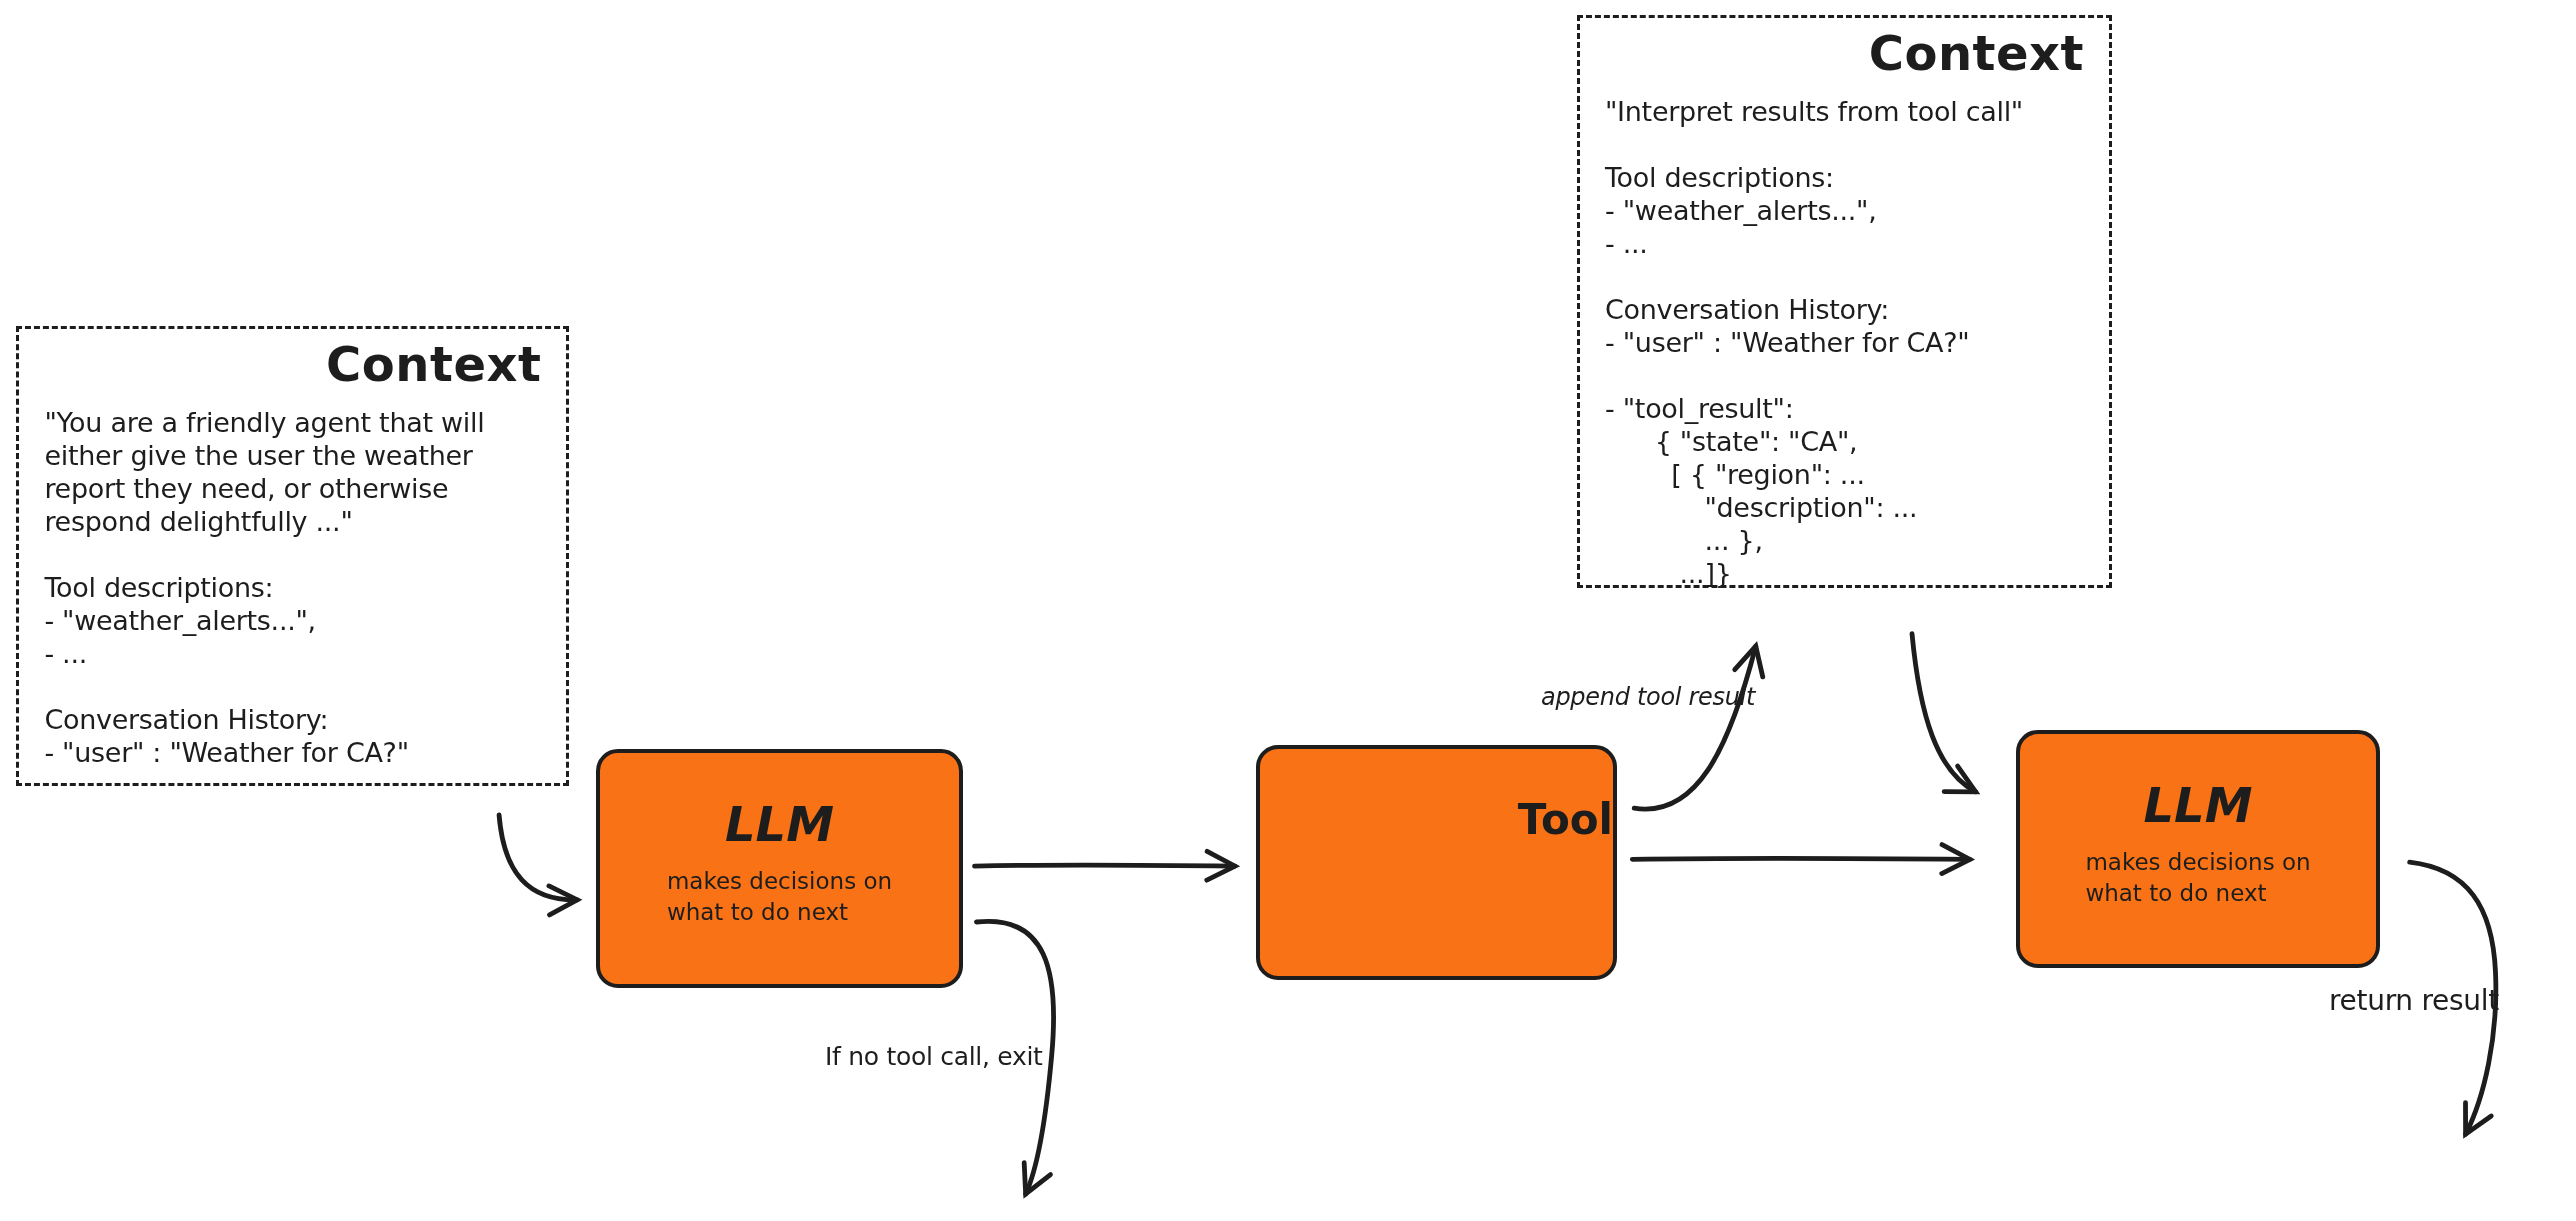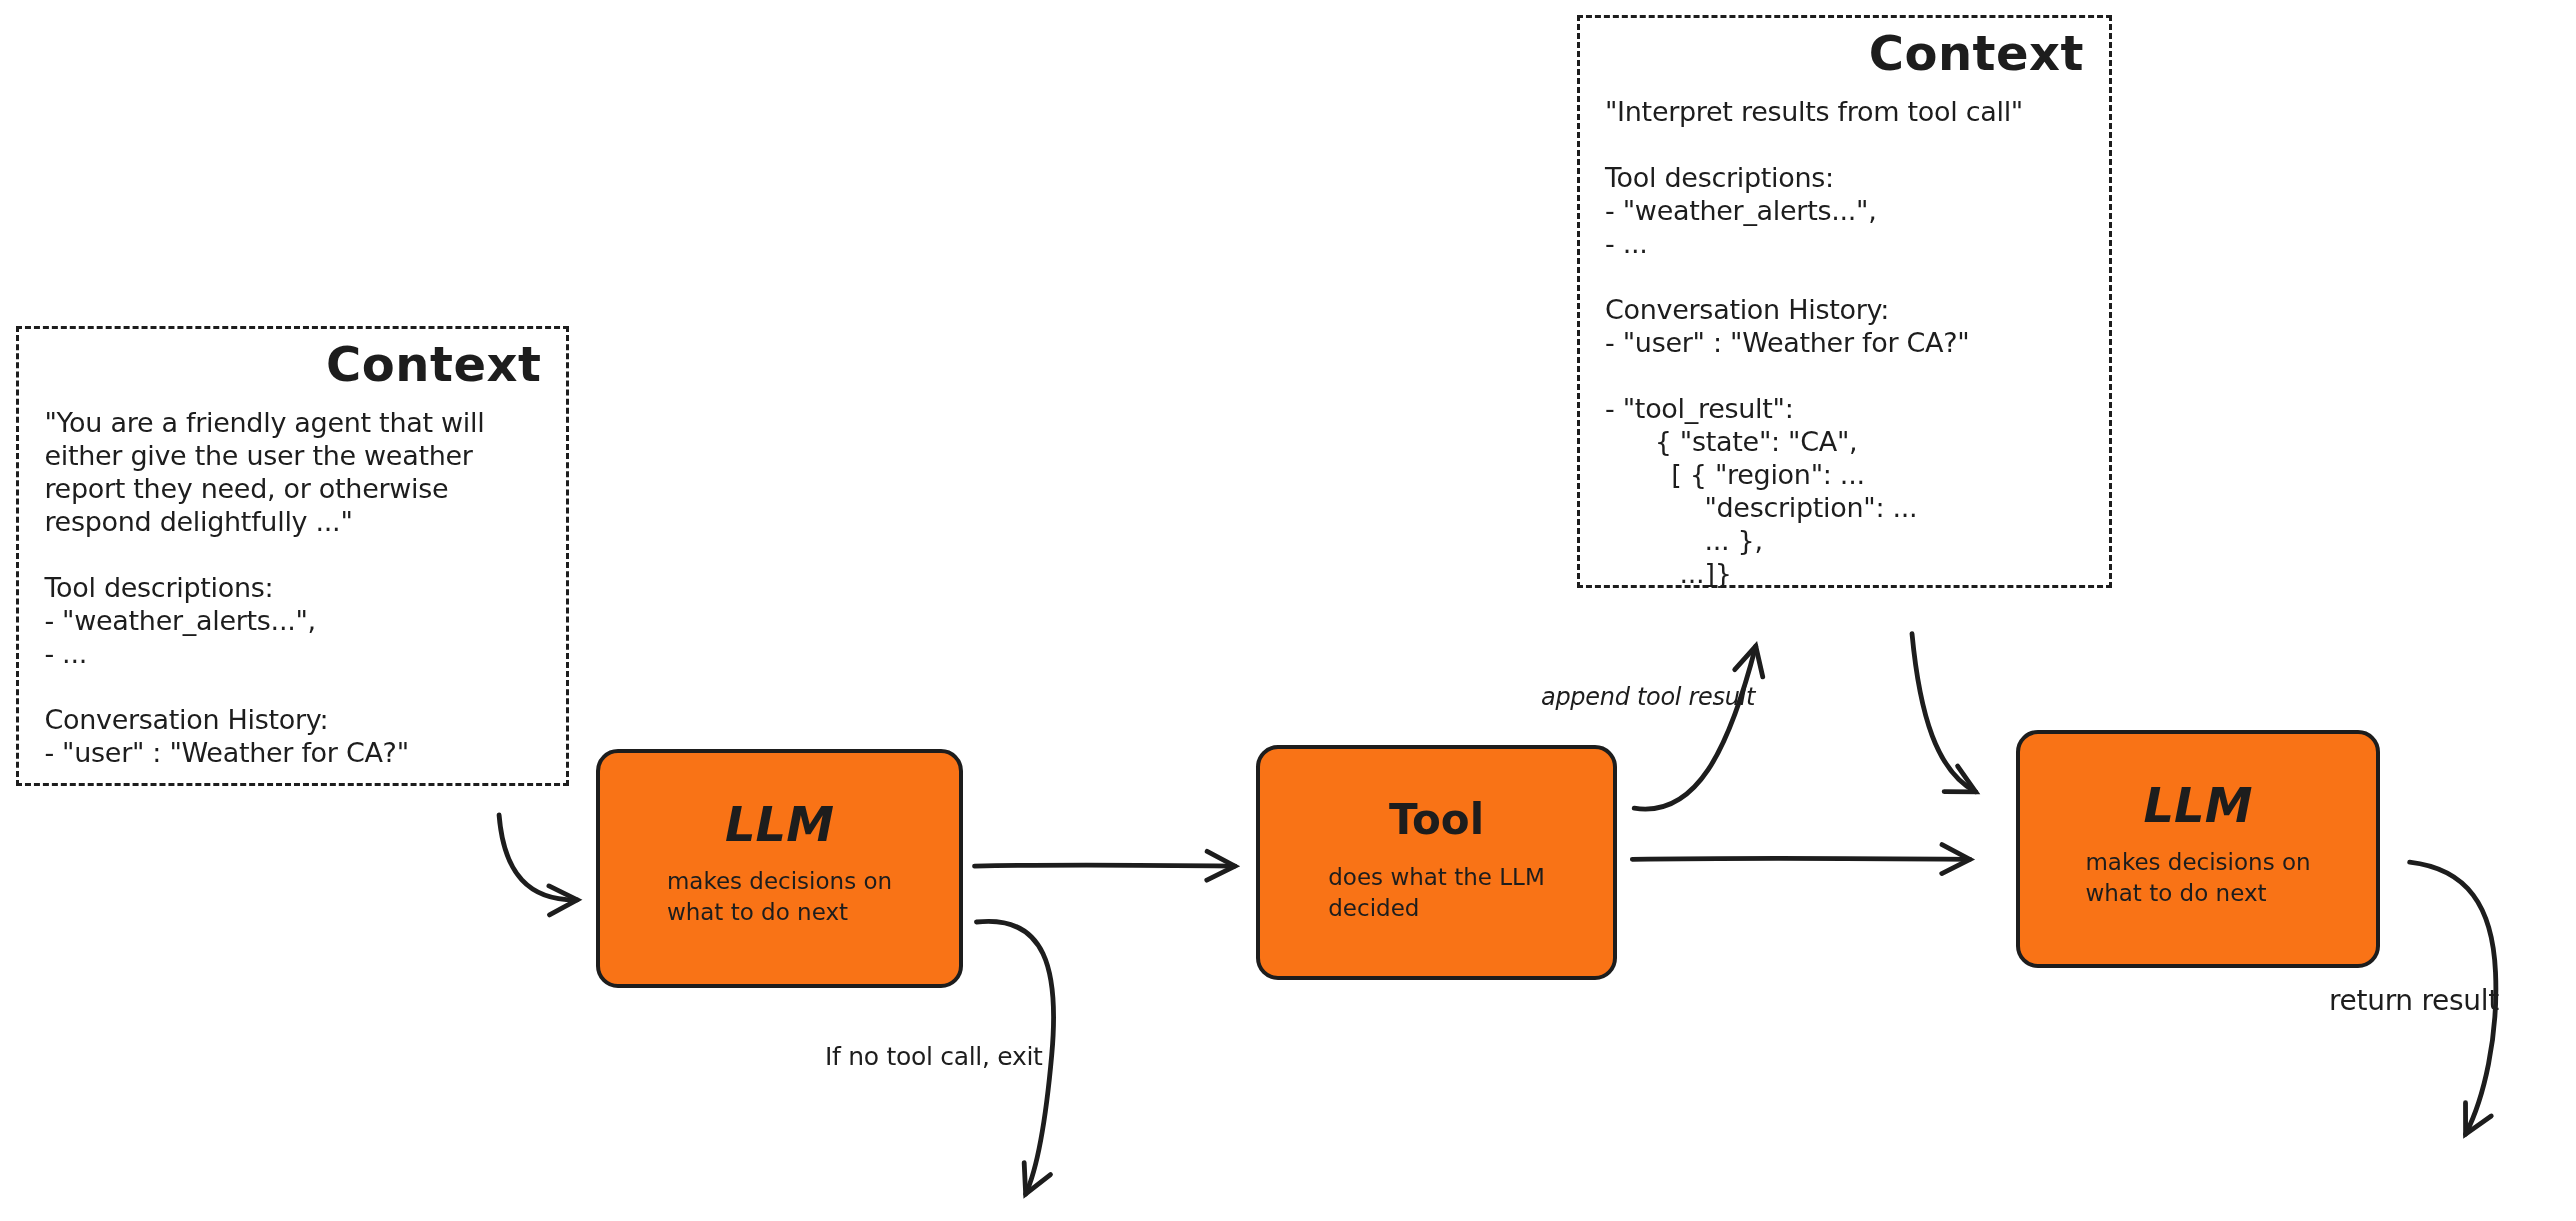--- a/index.html
+++ b/index.html
@@ -128,24 +128,22 @@
             ... },
          ...]}</div>
   </div>
 
   <div class="node-box" style="left:596px; top:749px; width:367px; height:239px;">
     <div class="node-title italic">LLM</div>
     <div class="node-sub">makes decisions on
 what to do next</div>
   </div>
 
-  <div class="node-box" style="left:1256px; top:745px; width:361px; height:235px;">
+  <div class="node-box" style="left:1256px; top:745px; width:361px; height:235px;align-items:flex-end;">
     <div class="node-title">Tool</div>
-    <div class="node-sub">does what the LLM
-decided</div>
   </div>
 
   <div class="node-box" style="left:2016px; top:730px; width:364px; height:238px;">
     <div class="node-title italic">LLM</div>
     <div class="node-sub">makes decisions on
 what to do next</div>
   </div>
 
   <div class="edge-label" style="left:1541px; top:683px; font-size:24px;font-style:italic;">append tool result</div>
   <div class="edge-label" style="left:813px; top:1042px;margin-left:12px;">If no tool call, exit</div>

